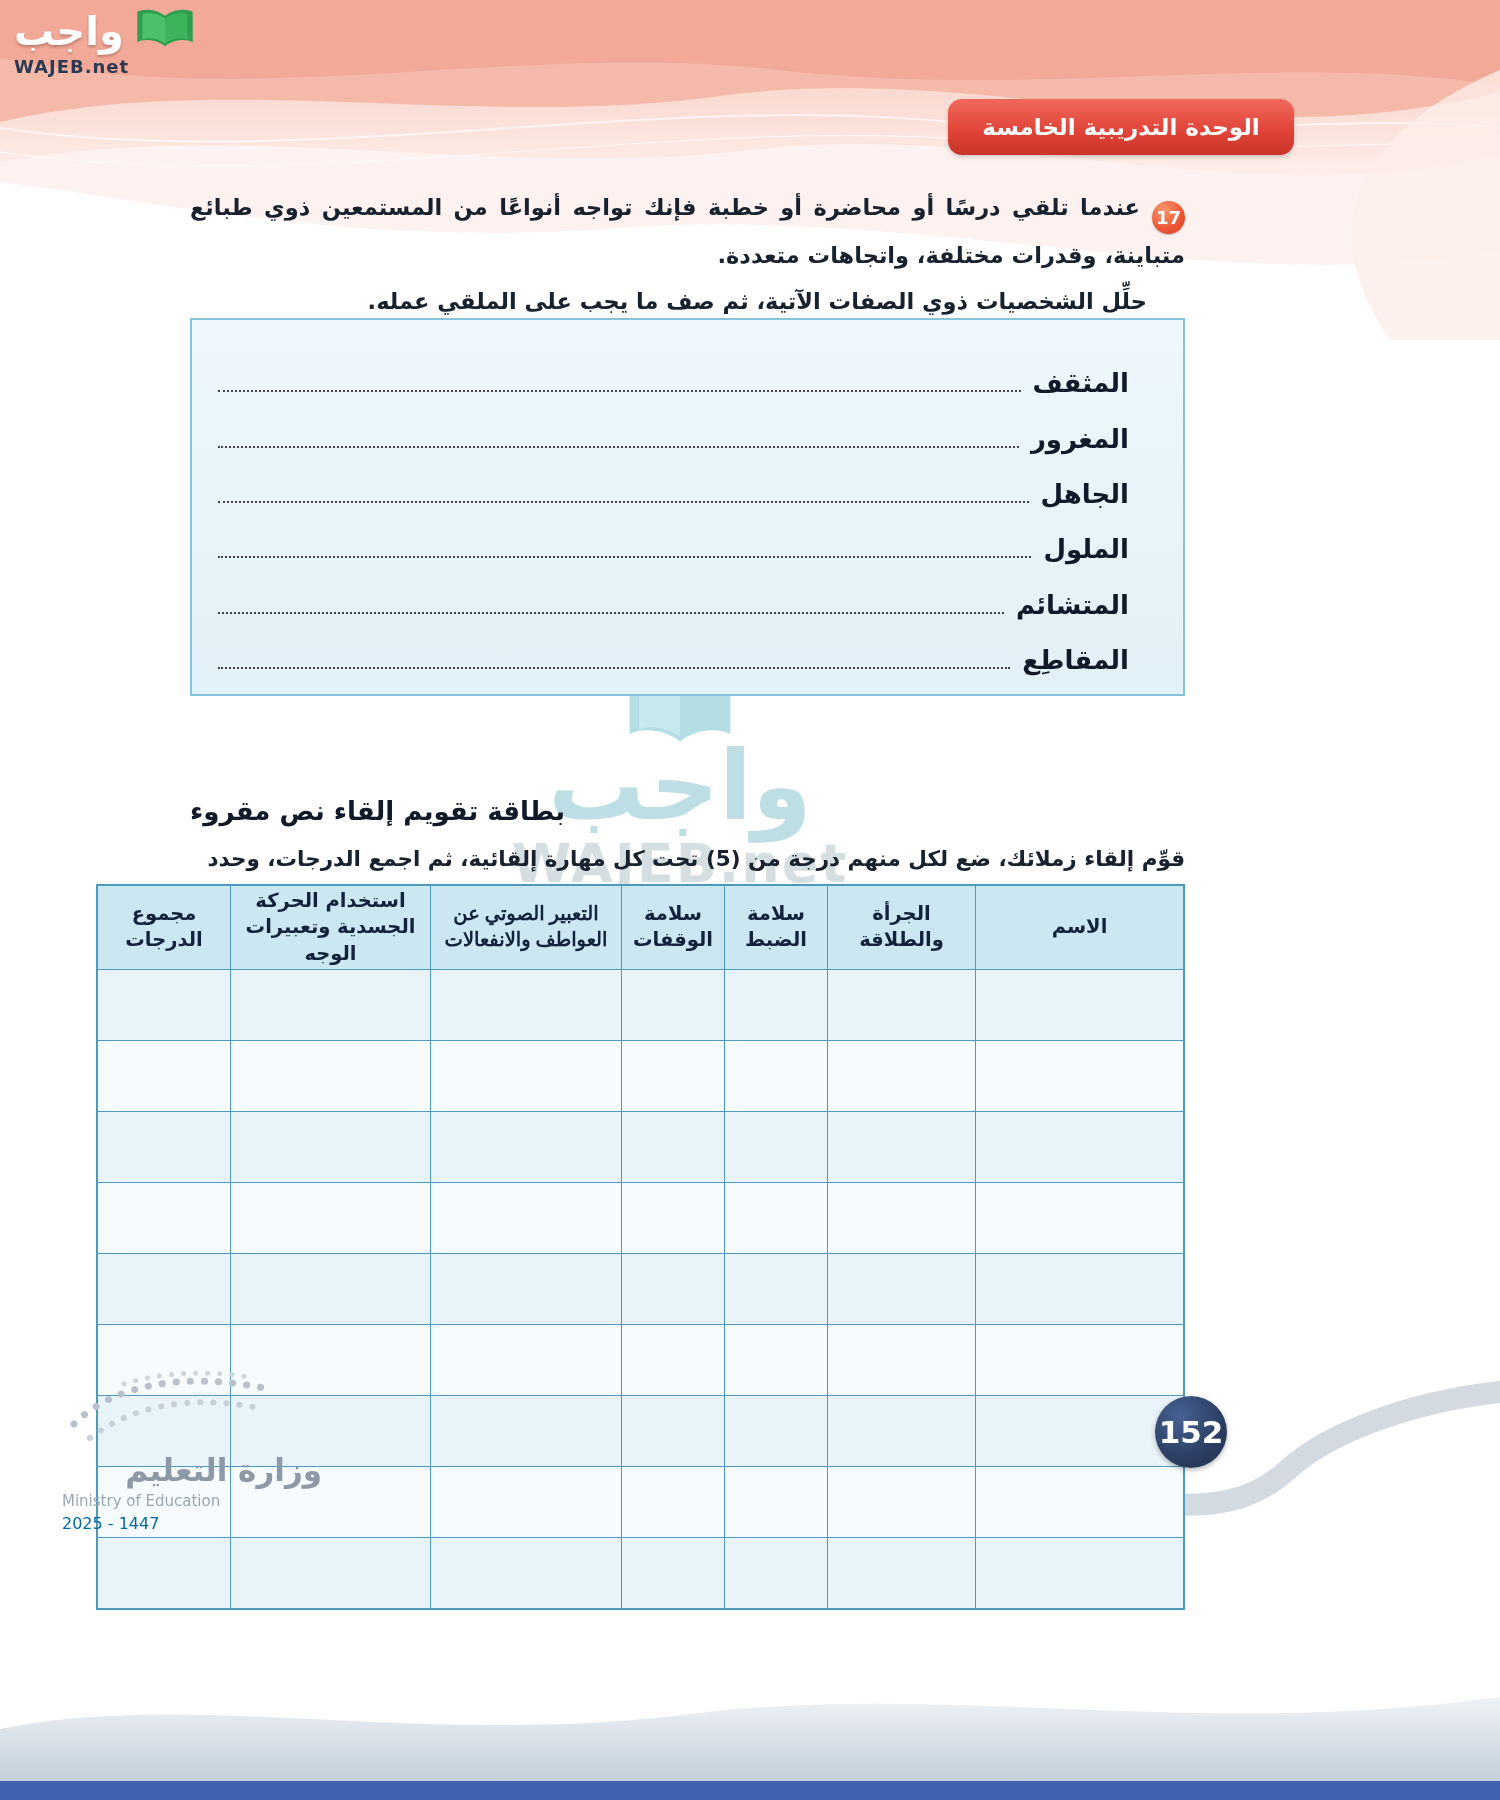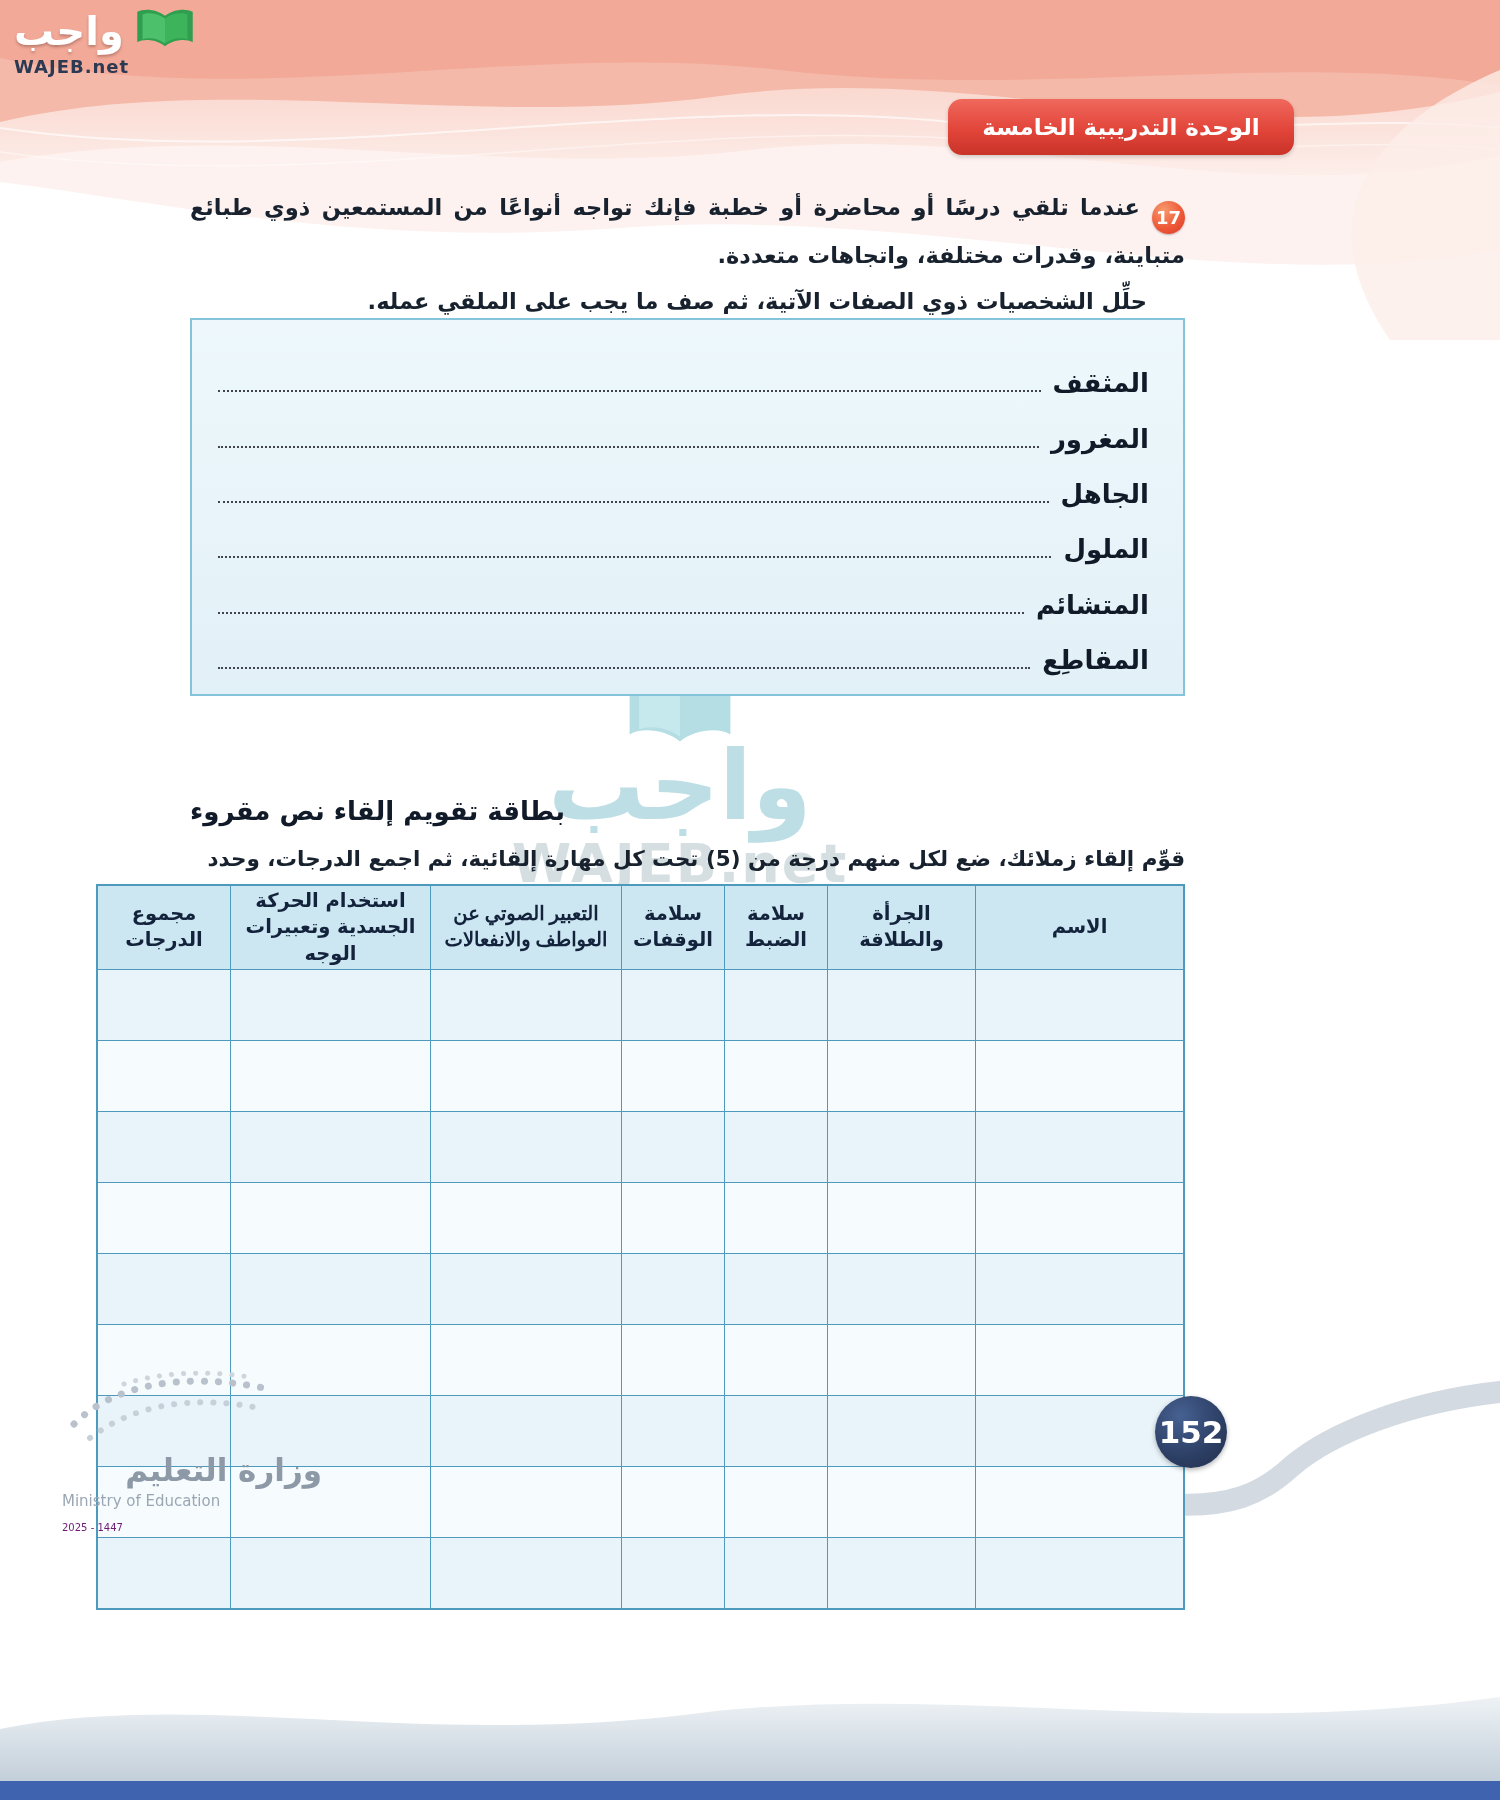--- a/index.html
+++ b/index.html
@@ -39,21 +39,21 @@
   }
   .q-para{margin:0;font-size:22.5px;font-weight:bold;line-height:1.95;text-align:justify;}
   .q-sub{margin:2px 0 0 0;font-size:22.5px;font-weight:bold;line-height:1.9;padding-right:38px;}
   .teal-note{color:var(--accent-teal,#19a09a);}
   
   .traits-box{
     position:absolute;top:318px;right:315px;width:995px;height:378px;z-index:2;
     box-sizing:border-box;border:2px solid #85c3da;
     background:linear-gradient(180deg,#eef8fc 0%,#e2f0f7 100%);
     direction:rtl;display:flex;flex-direction:column;
-    padding:24px 34px 18px 26px;
+    padding:24px 54px 18px 26px;
   }
   .trait-row{flex:1;display:flex;align-items:flex-end;column-gap:12px;}
   .trait-label{font-size:26px;font-weight:bold;color:#111a28;line-height:1.15;}
   .dotline{flex:1;border-bottom:2.5px dotted #41444d;margin-bottom:7px;height:10px;}
   
   .q18-para{top:736px;}
   .card-title{
     position:absolute;top:796px;right:315px;width:995px;z-index:2;direction:rtl;
     margin:0;text-align:left;font-size:26px;font-weight:bold;color:#111a28;
   }
@@ -88,21 +88,21 @@
     position:absolute;top:668px;left:430px;width:500px;z-index:1;
     text-align:center;opacity:.42;pointer-events:none;
   }
   .wm-book{display:block;margin:0 auto -26px auto;}
   .wm-ar{font-size:96px;font-weight:bold;color:#63b3c1;line-height:1.1;direction:rtl;}
   .wm-en{font-size:54px;font-weight:bold;color:#9db4ba;letter-spacing:2px;margin-top:-8px;}
   
   .ministry{position:absolute;left:62px;top:1362px;z-index:2;width:260px;}
   .ministry-ar{font-size:31px;font-weight:bold;color:#8d99a6;direction:rtl;letter-spacing:1px;margin-top:2px;}
   .ministry-en{font-size:15px;color:#9aa7b3;margin-top:4px;}
-  .ministry-year{font-size:10px;color:#701a75;margin-top:12px;}
+  .ministry-year{font-size:16px;color:#0369a1;margin-top:4px;}
   .page-swoosh{position:absolute;left:1080px;top:1370px;z-index:1;}
   .page-badge{
     position:absolute;left:1155px;top:1396px;width:72px;height:72px;z-index:2;
     border-radius:50%;
     background:radial-gradient(circle at 35% 28%, #466192, #2c3e63 60%, #22304e);
     color:#fff;font-size:31px;font-weight:bold;
     display:flex;align-items:center;justify-content:center;
     box-shadow:0 2px 5px rgba(0,0,0,.3);
   }
   .band-light{position:absolute;bottom:18px;left:0;z-index:0;}

